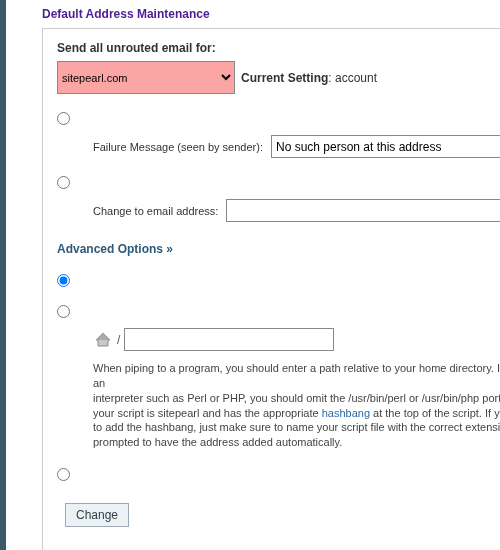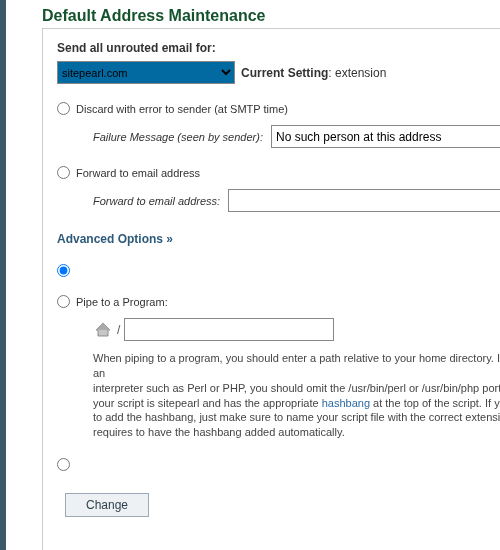--- a/index.html
+++ b/index.html
@@ -22,22 +22,22 @@
     left: 0; top: 0;
     width: 6px;
     height: 550px;
     background: #3a5a6a;
   }
   .title {
     position: absolute;
     left: 42px;
     top: 7px;
     font-weight: bold;
-    font-size: 16px;
-    color: #14532d;
+    font-size: 12px;
+    color: #4c1d95;
   }
   .panel {
     position: absolute;
     left: 42px;
     top: 28px;
     width: 580px;
     height: 560px;
     border: 1px solid #ccc;
     padding: 12px 14px;
     background: #fff;
@@ -45,41 +45,41 @@
   .lead {
     font-weight: bold;
     font-size: 12px;
     margin-bottom: 6px;
   }
   .row { display:flex; align-items:center; gap:6px; }
   select {
     font-family: inherit;
     font-size: 11px;
     width: 178px;
-    height: 23px;
+    height: 33px;
     border: 1px solid #888;
-    background: #0369a1;
+    background: #fca5a5;
   }
   .cur-label { font-weight: bold; font-size: 12px; }
   .cur-val { font-size: 12px; color: #333; }
   .opt {
     display:flex;
     align-items:center;
     gap:6px;
     margin-top: 18px;
   }
   .opt input[type="radio"] { margin: 0; }
   .sub {
     margin-top: 10px;
     margin-left: 36px;
     display:flex;
     align-items:center;
     gap:8px;
   }
-  .sub-label { font-size: 11px; font-style: italic; }
+  .sub-label { font-size: 11px; }
   input[type="text"] {
     font-family: inherit;
     font-size: 12px;
     height: 23px;
     border: 1px solid #888;
     padding: 2px 4px;
   }
   .fmsg-input { width: 320px; }
   .fwd-input { width: 320px; }
   .pipe-input { width: 210px; }
@@ -110,88 +110,85 @@
     line-height: 1.35;
     width: 520px;
   }
   .helptext .link { color: #2e6aa3; cursor:pointer; }
   .btn {
     margin-top: 22px;
     margin-left: 8px;
     display:inline-block;
     font-family: inherit;
     font-size: 12px;
-    padding: 4px 20px;
+    padding: 4px 10px;
     background: #eef1f4;
     border: 1px solid #9aa9b5;
     color: #2f424d;
     cursor: pointer;
   }
 </style>
 </head>
 <body>
 
 <div class="page">
   <div class="vbar"></div>
   <div class="title">Default Address Maintenance</div>
 
   <div class="panel">
     <div class="lead">Send all unrouted email for:</div>
 
     <div class="row">
       <select>
         <option>sitepearl.com</option>
       </select>
-      <span><span class="cur-label">Current Setting</span><span class="cur-val">: </span><span class="cur-val">extension</span></span>
+      <span><span class="cur-label">Current Setting</span><span class="cur-val">: </span><span class="cur-val">account</span></span>
     </div>
 
     <div class="opt">
       <input type="radio" name="opt" style="">
-      <span>Discard with error to sender (at SMTP time)</span>
     </div>
     <div class="sub">
       <span class="sub-label">Failure Message (seen by sender):</span>
       <input type="text" class="fmsg-input" value="No such person at this address" style="">
     </div>
 
     <div class="opt">
       <input type="radio" name="opt" style="">
-      <span>Forward to email address</span>
     </div>
     <div class="sub">
-      <span class="sub-label">Forward to email address:</span>
+      <span class="sub-label">Change to email address:</span>
       <input type="text" class="fwd-input" value="" style="">
     </div>
 
     <div class="adv">Advanced Options »</div>
 
     <div class="opt">
       <input type="radio" name="opt" checked="" style="">
     </div>
 
     <div class="opt">
       <input type="radio" name="opt" style="">
-      <span>Pipe to a Program:</span>
     </div>
     <div class="pipe-row">
       <span class="home-icon-wrap">
         <svg width="18" height="16" viewBox="0 0 18 16">
           <polygon points="9,1 2,8 4,8 4,14 14,14 14,8 16,8" fill="#c8c8c8" stroke="#777" stroke-width="0.8"></polygon>
           <polygon points="9,1 2,8 16,8" fill="#aaa"></polygon>
         </svg>
       </span>
         <span style="font-size:12px;color:#555;">/</span>
       <input type="text" class="pipe-input" value="" style="">
     </div>
     <div class="helptext">
       <span>When piping to a program, you should enter a path relative to your home directory. If the program requires an</span><br>
       <span>interpreter such as Perl or PHP, you should omit the /usr/bin/perl or /usr/bin/php portion. Make sure that</span><br>
       <span>your script is sitepearl and has the appropriate </span><span class="link">hashbang</span><span> at the top of the script. If you do not know how</span><br>
       <span>to add the hashbang, just make sure to name your script file with the correct extension and you will be</span><br>
-      <span>requires to have the hashbang added automatically.</span>
+      <span>prompted to have the address added automatically.</span>
     </div>
 
     <div class="opt">
       <input type="radio" name="opt" style="">
     </div>
 
     <button class="btn">Change</button>
   </div>
 </div>
 

